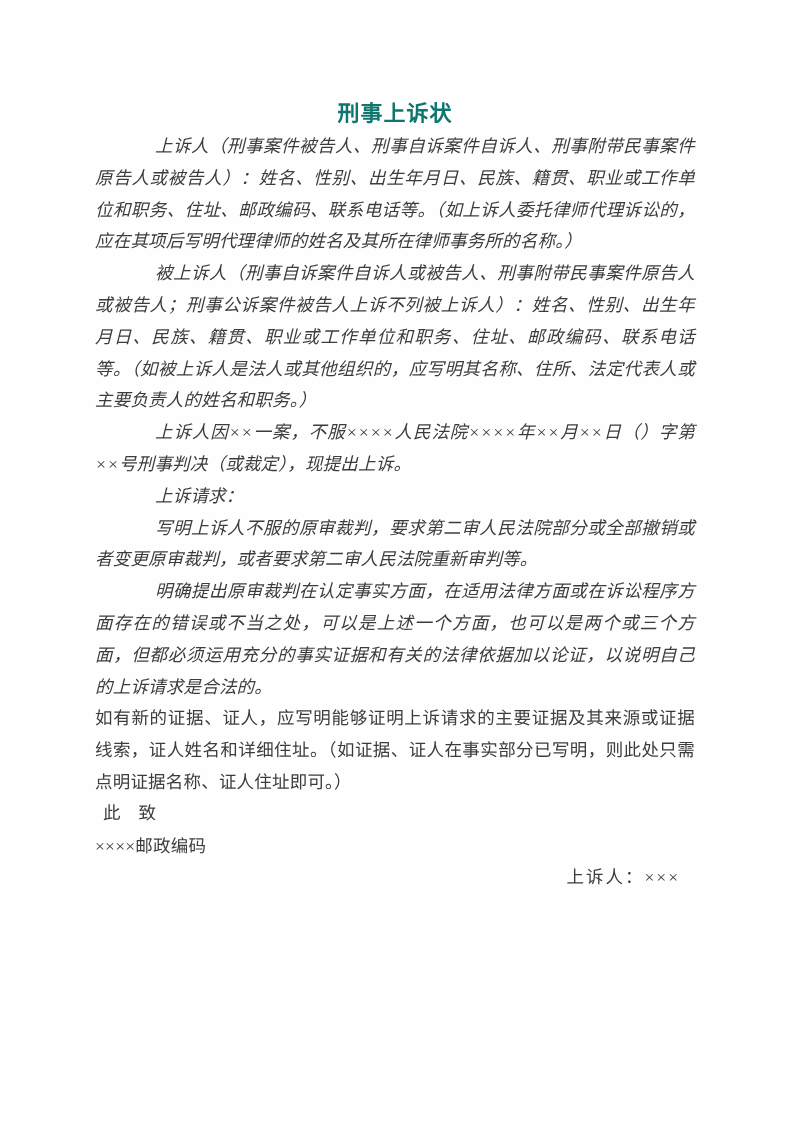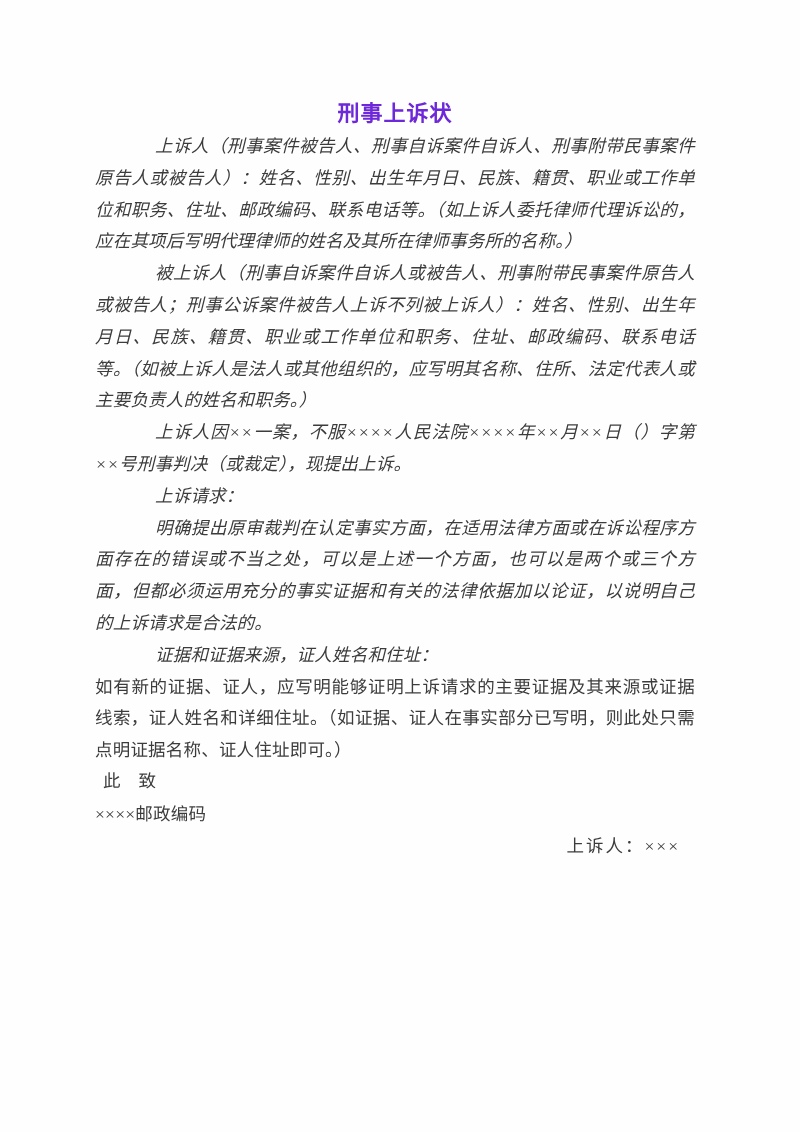--- a/index.html
+++ b/index.html
@@ -56,35 +56,35 @@
     text-align: right;
     padding-right: 15px;
     letter-spacing: 2px;
   }
 </style>
 </head>
 <body style="background-color: rgb(254, 254, 254);">
 
 <div class="page">
   <div class="content" style="color: rgb(60, 60, 60);">
-    <h1 class="title" style="color: #6d28d9;">刑事上诉状</h1>
+    <h1 class="title" style="color: #0f766e;">刑事上诉状</h1>
 
     <p class="para indent">上诉人（刑事案件被告人、刑事自诉案件自诉人、刑事附带民事案件原告人或被告人）：姓名、性别、出生年月日、民族、籍贯、职业或工作单位和职务、住址、邮政编码、联系电话等。（如上诉人委托律师代理诉讼的，应在其项后写明代理律师的姓名及其所在律师事务所的名称。）</p>
 
     <p class="para indent">被上诉人（刑事自诉案件自诉人或被告人、刑事附带民事案件原告人或被告人；刑事公诉案件被告人上诉不列被上诉人）：姓名、性别、出生年月日、民族、籍贯、职业或工作单位和职务、住址、邮政编码、联系电话等。（如被上诉人是法人或其他组织的，应写明其名称、住所、法定代表人或主要负责人的姓名和职务。）</p>
 
     <p class="para indent">上诉人因××一案，不服××××人民法院××××年××月××日（）字第××号刑事判决（或裁定），现提出上诉。</p>
 
     <p class="para indent">上诉请求：</p>
 
+    <p class="para indent">写明上诉人不服的原审裁判，要求第二审人民法院部分或全部撤销或者变更原审裁判，或者要求第二审人民法院重新审判等。</p>
 
 
     <p class="para indent">明确提出原审裁判在认定事实方面，在适用法律方面或在诉讼程序方面存在的错误或不当之处，可以是上述一个方面，也可以是两个或三个方面，但都必须运用充分的事实证据和有关的法律依据加以论证，以说明自己的上诉请求是合法的。</p>
 
-    <p class="para indent">证据和证据来源，证人姓名和住址：</p>
 
     <p class="para">如有新的证据、证人，应写明能够证明上诉请求的主要证据及其来源或证据线索，证人姓名和详细住址。（如证据、证人在事实部分已写明，则此处只需点明证据名称、证人住址即可。）</p>
 
     <p class="para salute">此　致</p>
 
     <p class="para">××××邮政编码</p>
 
 
     <p class="para signature">上诉人：×××</p>
 

